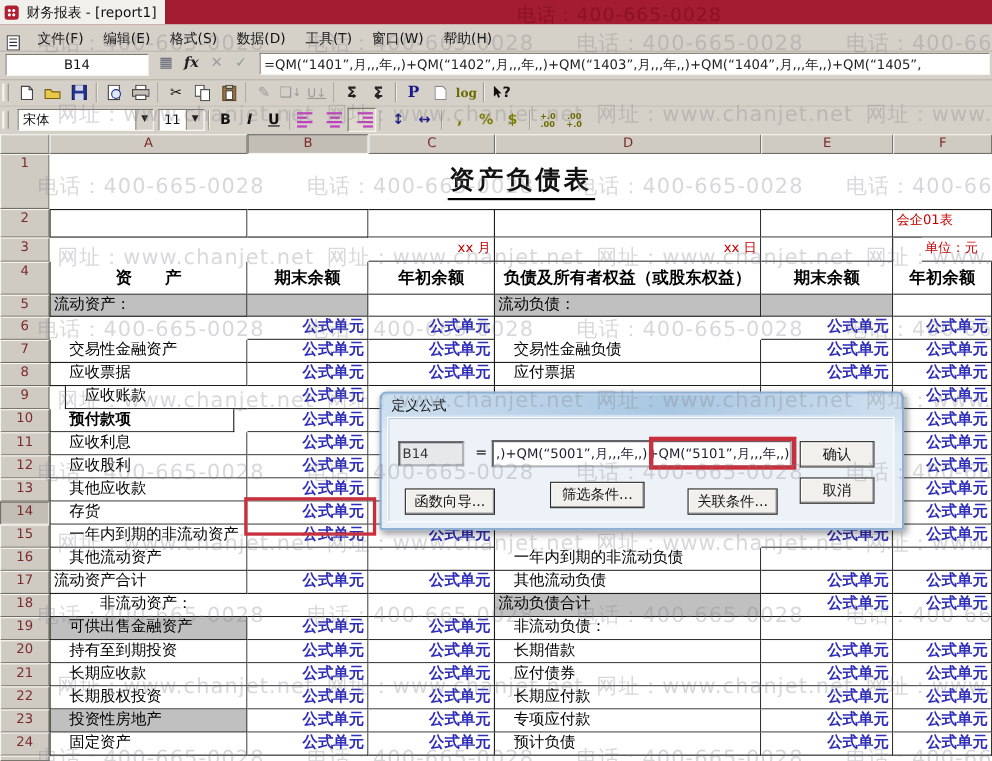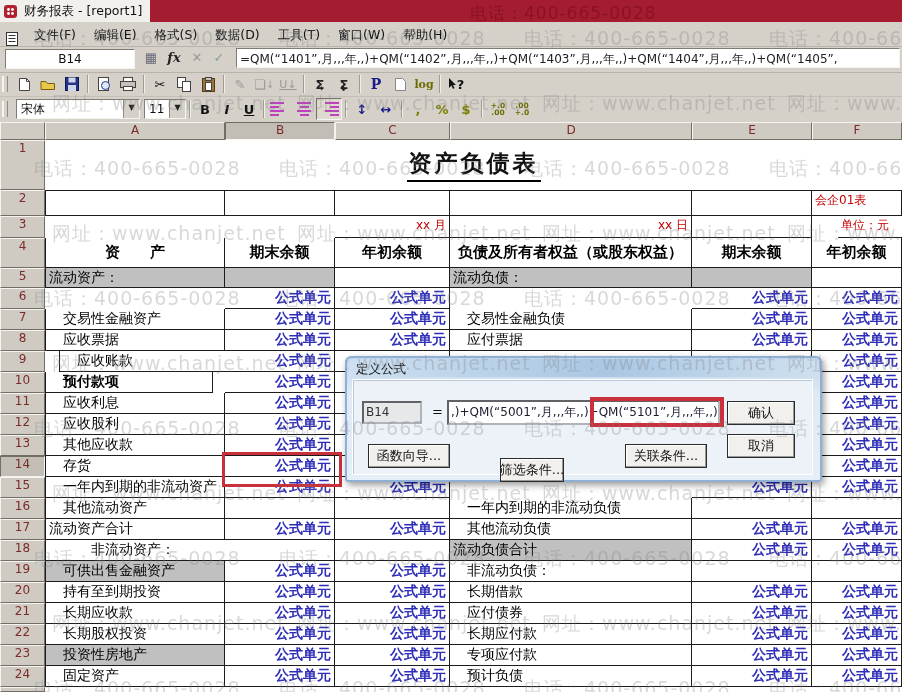--- a/index.html
+++ b/index.html
@@ -71,21 +71,21 @@
   .dlg-title{position:absolute;left:9px;top:3px;font-size:12.5px;color:#111;}
   .dlg-panel{position:absolute;left:5px;top:21px;right:7px;bottom:5px;background:#edf2f9;border:1px solid #fff;box-shadow:inset 1px 1px 0 #b9c8da;}
   .dlg-input{position:absolute;box-sizing:border-box;border:2px inset #b0b4ba;background:#fff;font-size:12px;line-height:19px;white-space:nowrap;overflow:hidden;padding:0 2px;}
   .dlg-cellref{left:15px;top:43px;width:60px;height:23px;background:#e6e8ea;color:#333;}
   .dlg-eq{position:absolute;left:85px;top:46px;font-size:13px;color:#111;}
   .dlg-formula{left:100px;top:42px;width:273px;height:25px;color:#1c1c30;line-height:21px;}
   .dlg-btn{position:absolute;box-sizing:border-box;background:#f2f0ec;border:1px solid #2b2b2b;box-shadow:inset -1px -1px 0 #9a9a9a,inset 1px 1px 0 #fff;font-size:13px;display:flex;align-items:center;justify-content:center;color:#111;white-space:nowrap;}
   .b-confirm{left:380px;top:43px;width:68px;height:24px;}
   .b-cancel{left:380px;top:76px;width:68px;height:24px;}
   .b-fn{left:21px;top:86px;width:82px;height:24px;}
-  .b-filter{left:153px;top:100px;width:64px;height:24px;}
+  .b-filter{left:153px;top:80px;width:86px;height:24px;}
   .b-rel{left:278px;top:86px;width:82px;height:24px;}
   .dlg-redbox{position:absolute;left:243px;top:39px;width:134px;height:30px;border:4px solid #c9303c;box-sizing:border-box;pointer-events:none;}
   
   #wm{position:absolute;left:0;top:0;width:902px;height:692px;pointer-events:none;overflow:hidden;}
   .wm-t{position:absolute;color:rgba(125,125,132,.30);font-size:19px;white-space:nowrap;letter-spacing:1px;}
 </style>
 </head>
 <body>
 
 <div id="app">

